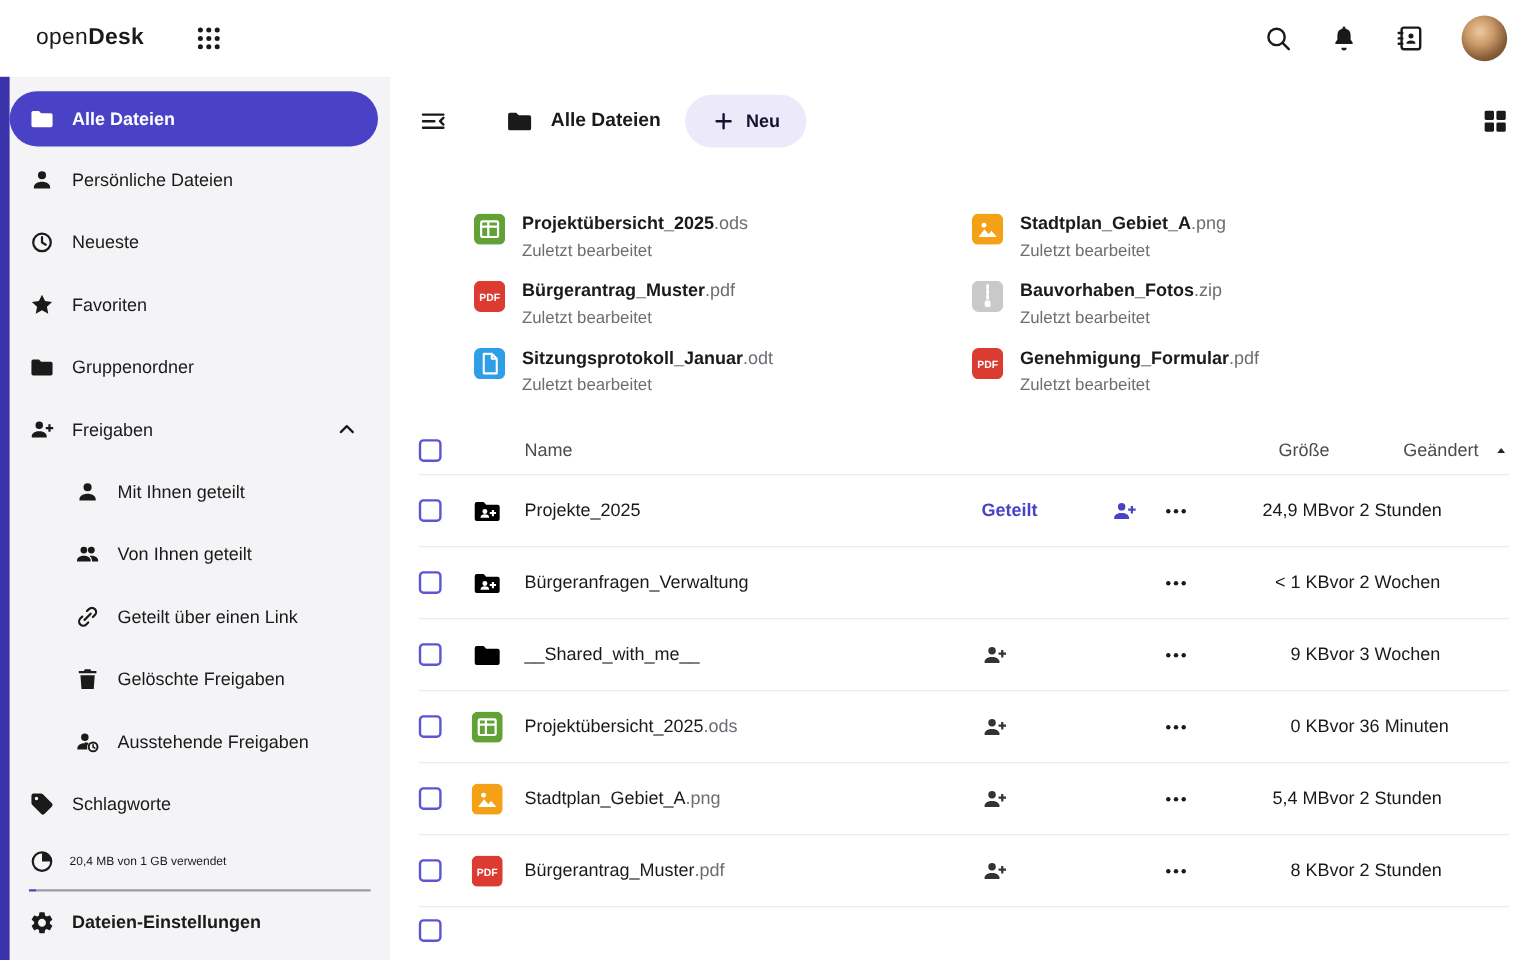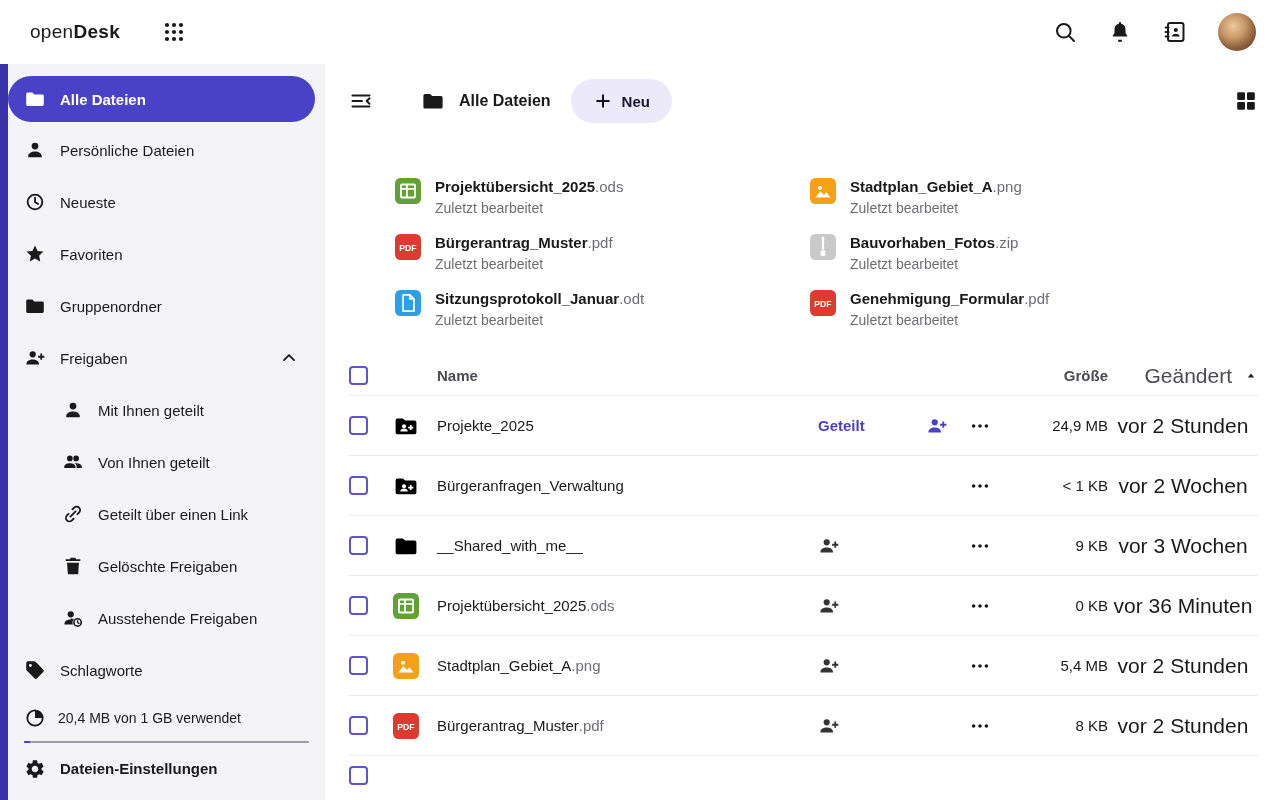--- a/index.html
+++ b/index.html
@@ -29,21 +29,21 @@
 
 .shell{display:flex;height:736px}
 .sidebar{width:325px;background:var(--sidebar-bg);position:relative;display:flex;flex-direction:column;flex:none}
 .sidebar::before{content:"";position:absolute;left:0;top:0;bottom:0;width:8px;background:var(--rail)}
 .nav{list-style:none;padding:12px 10px 0 8px;display:flex;flex-direction:column;position:relative}
 .nav-item{display:flex;align-items:center;gap:14px;height:52px;padding:0 16px;font-size:15px;font-weight:500;border-radius:26px;cursor:pointer}
 .nav-item .icn{width:22px;height:22px}
 .nav-item.active{background:var(--accent);color:#fff;height:46px;font-weight:600;margin-bottom:2px}
 .nav-item.sub{padding-left:54px}
 .chev{margin-left:auto;width:20px !important;height:20px !important}
-.storage{padding:2px 16px 0 24px;font-size:14px;font-weight:500;position:relative}
+.storage{padding:2px 16px 0 24px;font-size:10px;font-weight:500;position:relative}
 .storage-row{display:flex;align-items:center;gap:12px;height:40px}
 .storage .icn{width:22px;height:22px}
 .storage-bar{height:2px;background:#9b9ba4;border-radius:2px;margin-top:3px;position:relative;overflow:hidden}
 .storage-fill{position:absolute;left:0;top:0;bottom:0;width:2%;background:var(--accent)}
 .settings{margin-top:auto;display:flex;align-items:center;gap:14px;height:58px;padding:0 16px 6px 24px;font-size:15px;font-weight:700;cursor:pointer;position:relative}
 .settings .icn{width:22px;height:22px}
 
 
 .main{flex:1;display:flex;flex-direction:column;padding:0 22px 0 24px;overflow:hidden;background:#fff}
 .main-toolbar{height:74px;display:flex;align-items:center;flex:none}
@@ -70,22 +70,22 @@
 .checkbox{width:19px;height:19px;border:2px solid #5d54d3;border-radius:4px;background:#fff;cursor:pointer}
 .c-icon{width:44px;flex:none;display:flex;align-items:center}
 .c-name{flex:1;font-size:15px;font-weight:500;min-width:0;white-space:nowrap}
 .c-share{width:130px;flex:none;display:flex;align-items:center;justify-content:space-between;gap:10px}
 .shared-label{color:var(--accent);font-weight:600;font-size:15px;cursor:pointer}
 .share-ic{width:22px;height:22px;color:#333;cursor:pointer;fill:currentColor}
 .share-ic.accent{color:var(--accent)}
 .c-more{width:64px;flex:none;display:flex;justify-content:center}
 .c-more .icn{width:22px;height:22px}
 .c-size{width:96px;flex:none;text-align:right;font-size:15px;font-weight:500}
-.c-mod{width:150px;flex:none;text-align:center;font-size:21px;font-weight:500}
-.t-header .c-name,.t-header .c-size{font-weight:700}
+.c-mod{width:150px;flex:none;text-align:left;font-size:15px;font-weight:500}
+.t-header .c-name,.t-header .c-size{font-weight:400}
 .t-header .c-mod{display:flex;align-items:center;justify-content:flex-end;gap:12px;font-weight:400}
 .sort-ic{width:14px;height:14px;color:#222;fill:currentColor}
 .t-row.partial{height:30px;border-bottom:0;align-items:flex-start;padding-top:10px}
 </style>
 </head>
 <body>
 
 <svg width="0" height="0" style="position:absolute">
 <defs>
 <symbol id="i-folder" viewBox="0 0 24 24">

